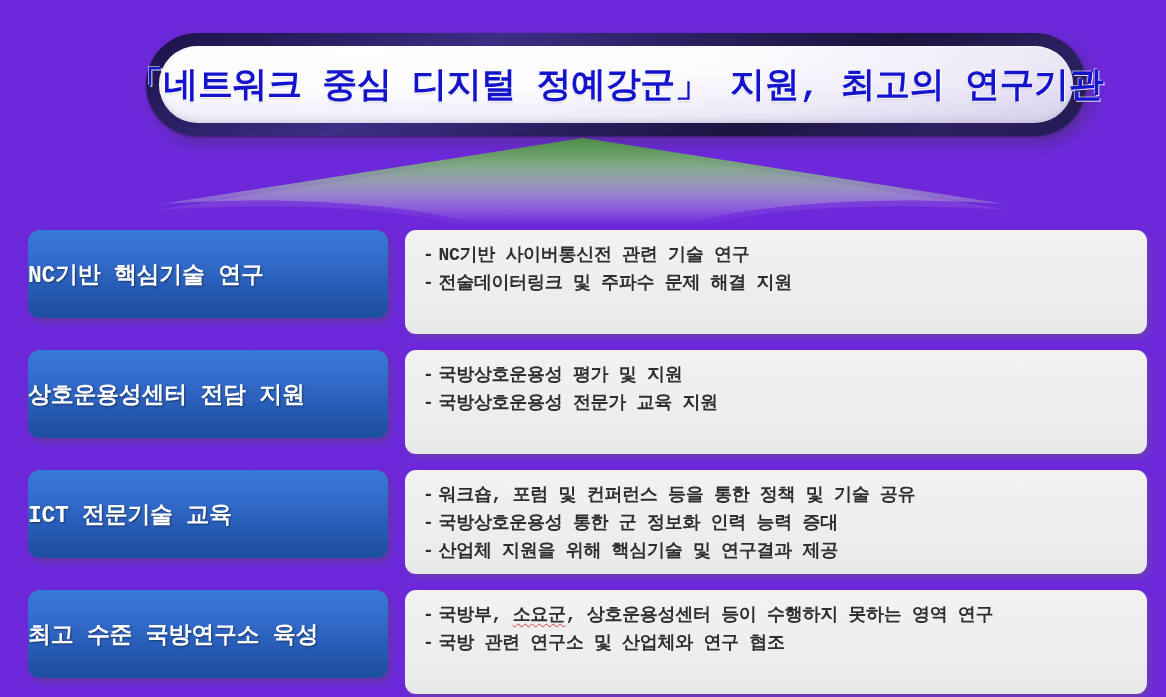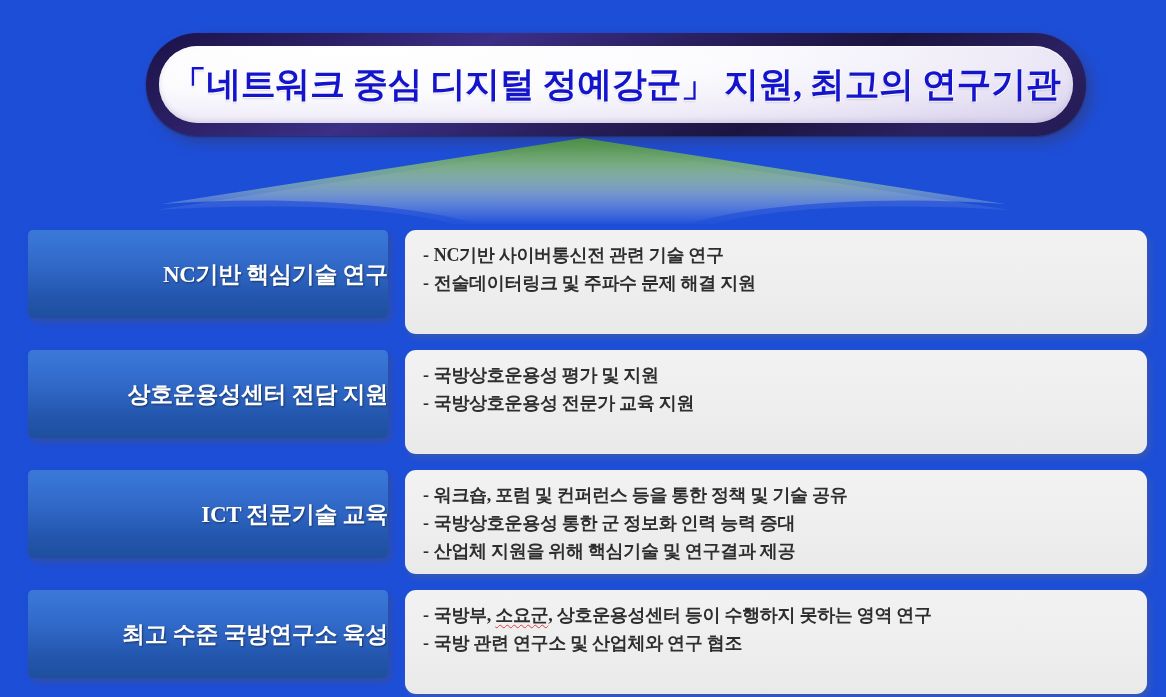--- a/index.html
+++ b/index.html
@@ -6,23 +6,23 @@
   html, body {
     margin: 0;
     padding: 0;
     background: #ffffff;
   }
 
   #slide {
     position: relative;
     width: 1166px;
     height: 697px;
-    background: #1d4ed8;
+    background: #6d28d9;
     overflow: hidden;
-    font-family: Liberation Serif, serif;
+    font-family: Liberation Mono, monospace;
   }
 
   
   .title-wrap {
     position: absolute;
     left: 146px;
     top: 33px;
     width: 940px;
     height: 103px;
   }
@@ -100,31 +100,31 @@
     left: 0;
     width: 1166px;
   }
 
   .label-box {
     position: absolute;
     left: 28px;
     top: 0;
     width: 360px;
     height: 88px;
-    border-radius: 5px;
+    border-radius: 12px;
     background: linear-gradient(to bottom,
         #3a78d8 0%,
         #3672d2 18%,
         #2f66c4 46%,
         #2357ae 74%,
         #1e4f9e 100%);
     box-shadow: 3px 4px 6px rgba(80,80,90,0.40);
     display: flex;
     align-items: center;
-    justify-content: flex-end;
+    justify-content: flex-start;
   }
 
   .label-text {
     color: #ffffff;
     font-size: 23px;
     font-weight: bold;
     letter-spacing: -0.3px;
     white-space: nowrap;
     text-shadow: 1px 1px 2px rgba(0,0,0,0.45);
   }

